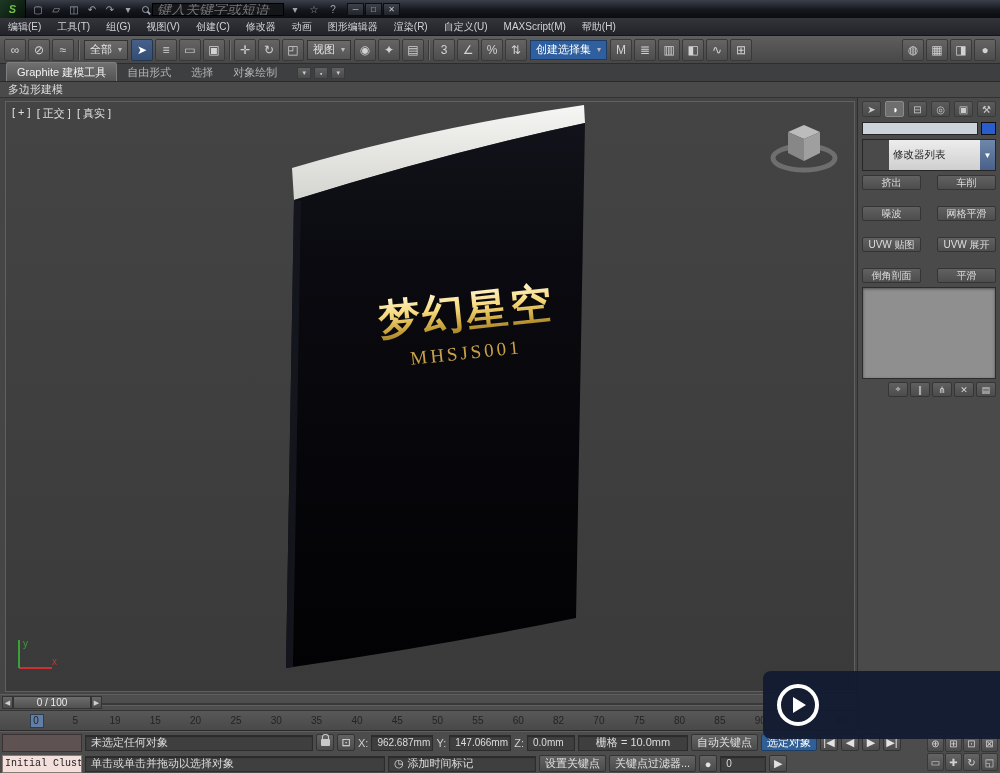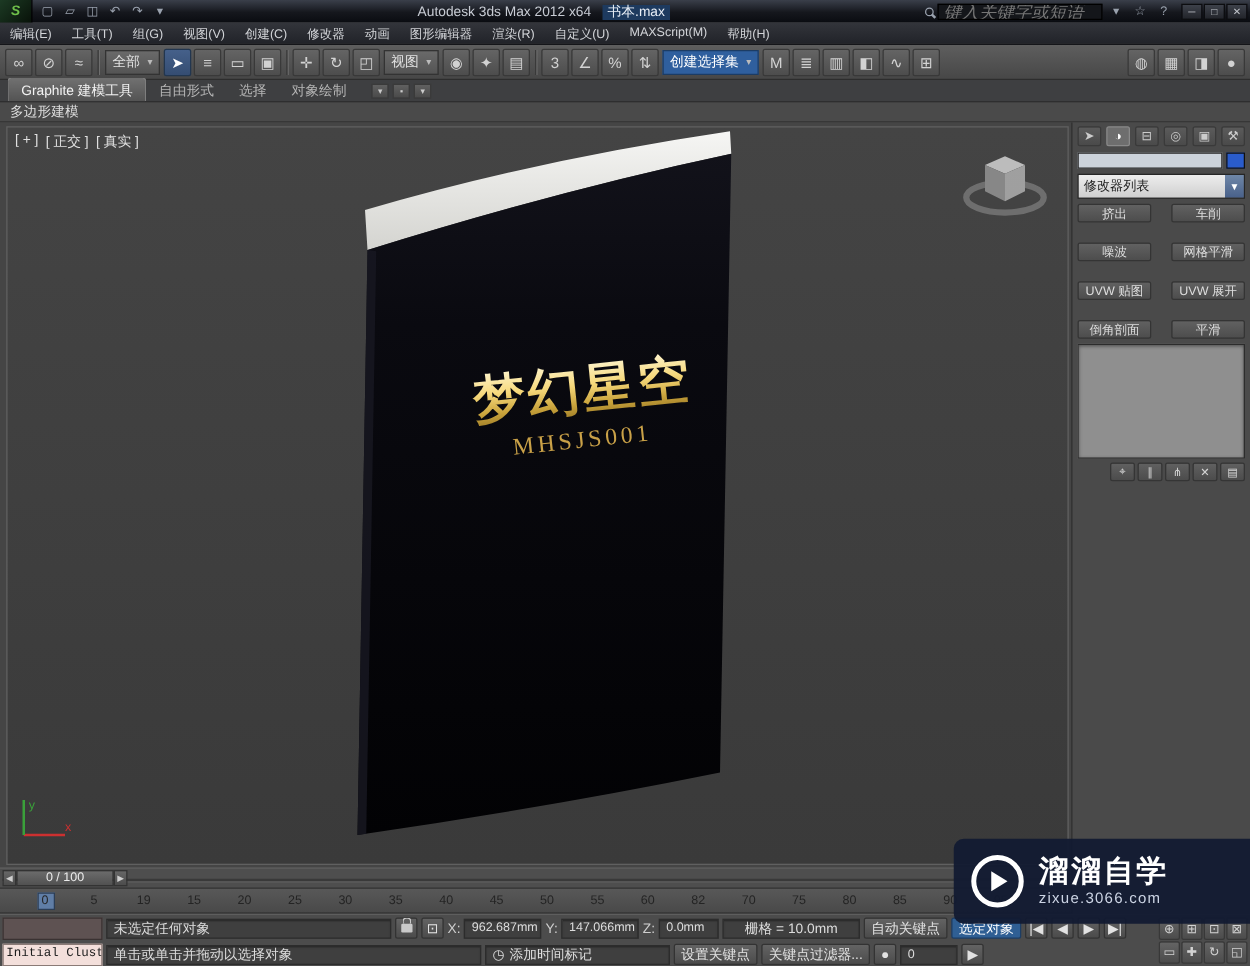--- a/index.html
+++ b/index.html
@@ -73,21 +73,21 @@
   
   .cmdpanel{ position:absolute; top:98px; right:0; width:143px; height:633px; background:#4a4a4a;
     border-left:1px solid #2e2e2e; padding:3px 3px; }
   .cp-tabs{ display:flex; justify-content:space-between; padding:0 1px 3px; }
   .cp-tab{ width:19px; height:16px; font-size:10px; color:#cccccc; display:flex; align-items:center;
     justify-content:center; background:linear-gradient(#5b5b5b,#4a4a4a); border:1px solid #3a3a3a; border-radius:2px; }
   .cp-tab.active{ background:#6e6e6e; border-color:#8a8a8a; color:#fff; }
   .cp-name-row{ display:flex; gap:3px; margin:2px 1px 4px; align-items:center; }
   .cp-name-input{ flex:1; height:13px; background:#ccd3db; border:1px solid #262626; }
   .cp-swatch{ width:15px; height:13px; background:#2a5ccc; border:1px solid #101010; }
-  .cp-modlist{ display:flex; margin:0 1px 4px; height:20px; border:1px solid #262626; }
+  .cp-modlist{ display:flex; margin:0 1px 4px; height:32px; border:1px solid #262626;padding-left:26px; }
   .cp-modlist .label{ flex:1; background:linear-gradient(#ededed,#cfcfcf); color:#1d1d1d; font-size:10.5px;
     display:flex; align-items:center; padding:0 4px; white-space:nowrap; }
   .cp-modlist .arrow{ width:15px; background:linear-gradient(#6f87a8,#49618a); color:#fff; font-size:8px;
     display:flex; align-items:center; justify-content:center; }
   .cp-btn-grid{ display:grid; grid-template-columns:1fr 1fr; gap:16px; margin:0 1px; }
   .cp-btn{ height:15px; background:linear-gradient(#616161,#4d4d4d); border:1px solid #343434; border-radius:2px;
     color:#dedede; font-size:10px; display:flex; align-items:center; justify-content:center; white-space:nowrap; overflow:hidden; }
   .cp-stack{ height:92px; background:#8f8f8f; border:1px solid #2c2c2c; margin:4px 1px 2px;
     box-shadow:inset 0 1px 3px rgba(0,0,0,.45); }
   .cp-stack-icons{ display:flex; gap:2px; justify-content:flex-end; padding:1px 1px; }
@@ -164,24 +164,20 @@
   <div class="titlebar">
     <div class="logo">S</div>
     <div class="qat">
       <div class="qbtn">▢</div>
       <div class="qbtn">▱</div>
       <div class="qbtn">◫</div>
       <div class="qbtn">↶</div>
       <div class="qbtn">↷</div>
       <div class="qbtn">▾</div>
     </div>
-    <div class="tb-title">
-      <span>Autodesk 3ds Max  2012 x64</span>
-      &nbsp;&nbsp;<span class="file-hl">书本.max</span>
-    </div>
     <div class="ic-group">
       <span class="mag"></span>
       <input class="search-input" placeholder="键入关键字或短语" style="">
       <div class="qbtn">▾</div>
       <div class="qbtn">☆</div>
       <div class="qbtn">?</div>
     </div>
     <div class="win-btns">
       <div class="wbtn">─</div>
       <div class="wbtn">□</div>
@@ -426,19 +422,15 @@
       <div class="nbtn">✚</div>
       <div class="nbtn">↻</div>
       <div class="nbtn">◱</div>
     </div>
   </div>
 
   <div class="watermark">
     <div class="wm-logo">
       <div class="wm-play"></div>
     </div>
-    <div class="wm-text">
-      <span class="wm-brand">溜溜自学</span>
-      <span class="wm-url">zixue.3066.com</span>
-    </div>
   </div>
 
 </div>
 
 </body></html>

